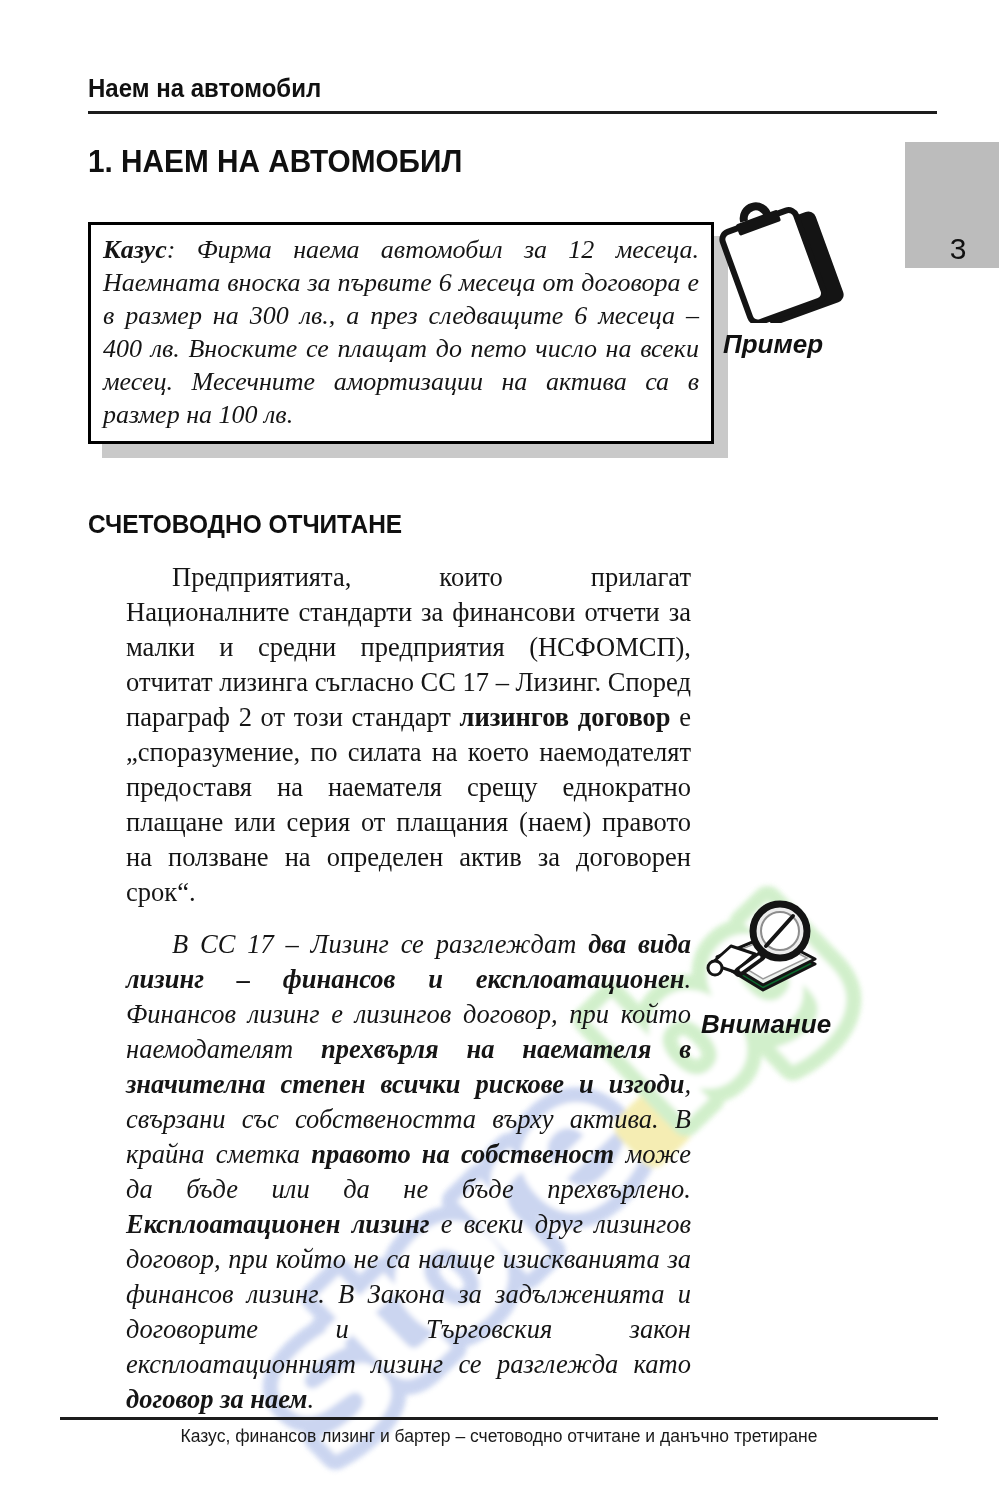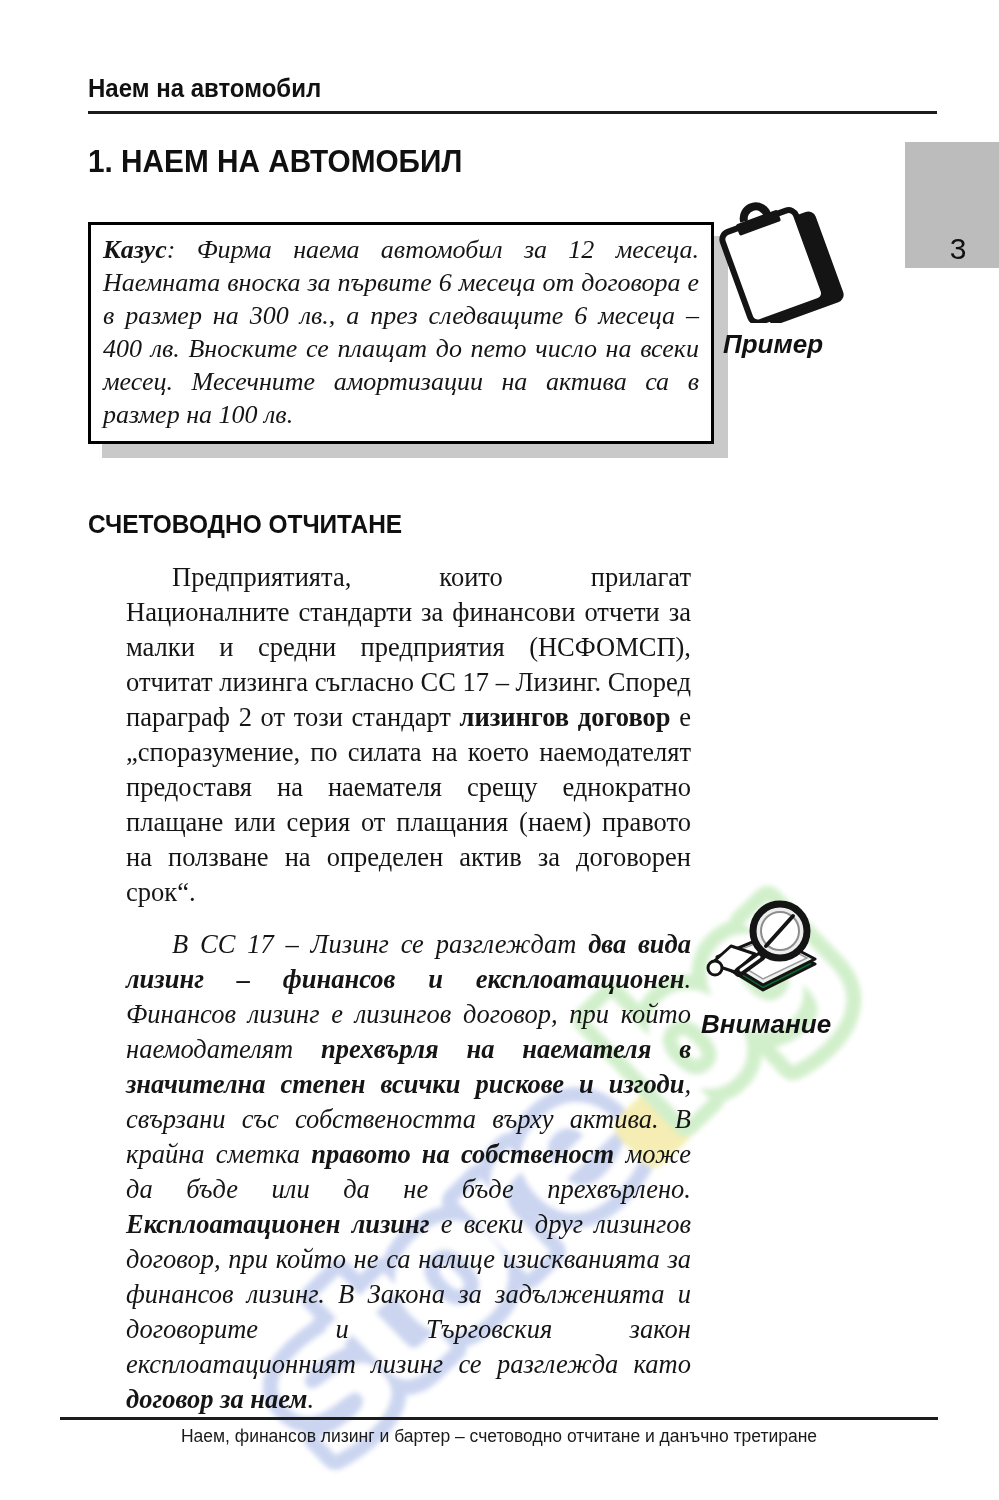--- a/index.html
+++ b/index.html
@@ -181,15 +181,15 @@
       <path d="M40 72 L58 59" stroke="#ffffff" stroke-width="3" stroke-linecap="round"></path>
 
       <circle cx="79" cy="33" r="27" fill="#ededed" stroke="#141414" stroke-width="7"></circle>
       <circle cx="79" cy="33" r="19" fill="#ffffff" stroke="#8d8d8d" stroke-width="2"></circle>
       <path d="M65 48 L92 18" stroke="#141414" stroke-width="4" stroke-linecap="round"></path>
     </svg>
     <div class="icon-label">Внимание</div>
   </div>
 
   <div class="footer-rule"></div>
-  <div class="footer-text">Наем, финансов лизинг и бартер – счетоводно отчитане и данъчно третиране</div>
+  <div class="footer-text">Казус, финансов лизинг и бартер – счетоводно отчитане и данъчно третиране</div>
 
 </div>
 
 </body></html>

